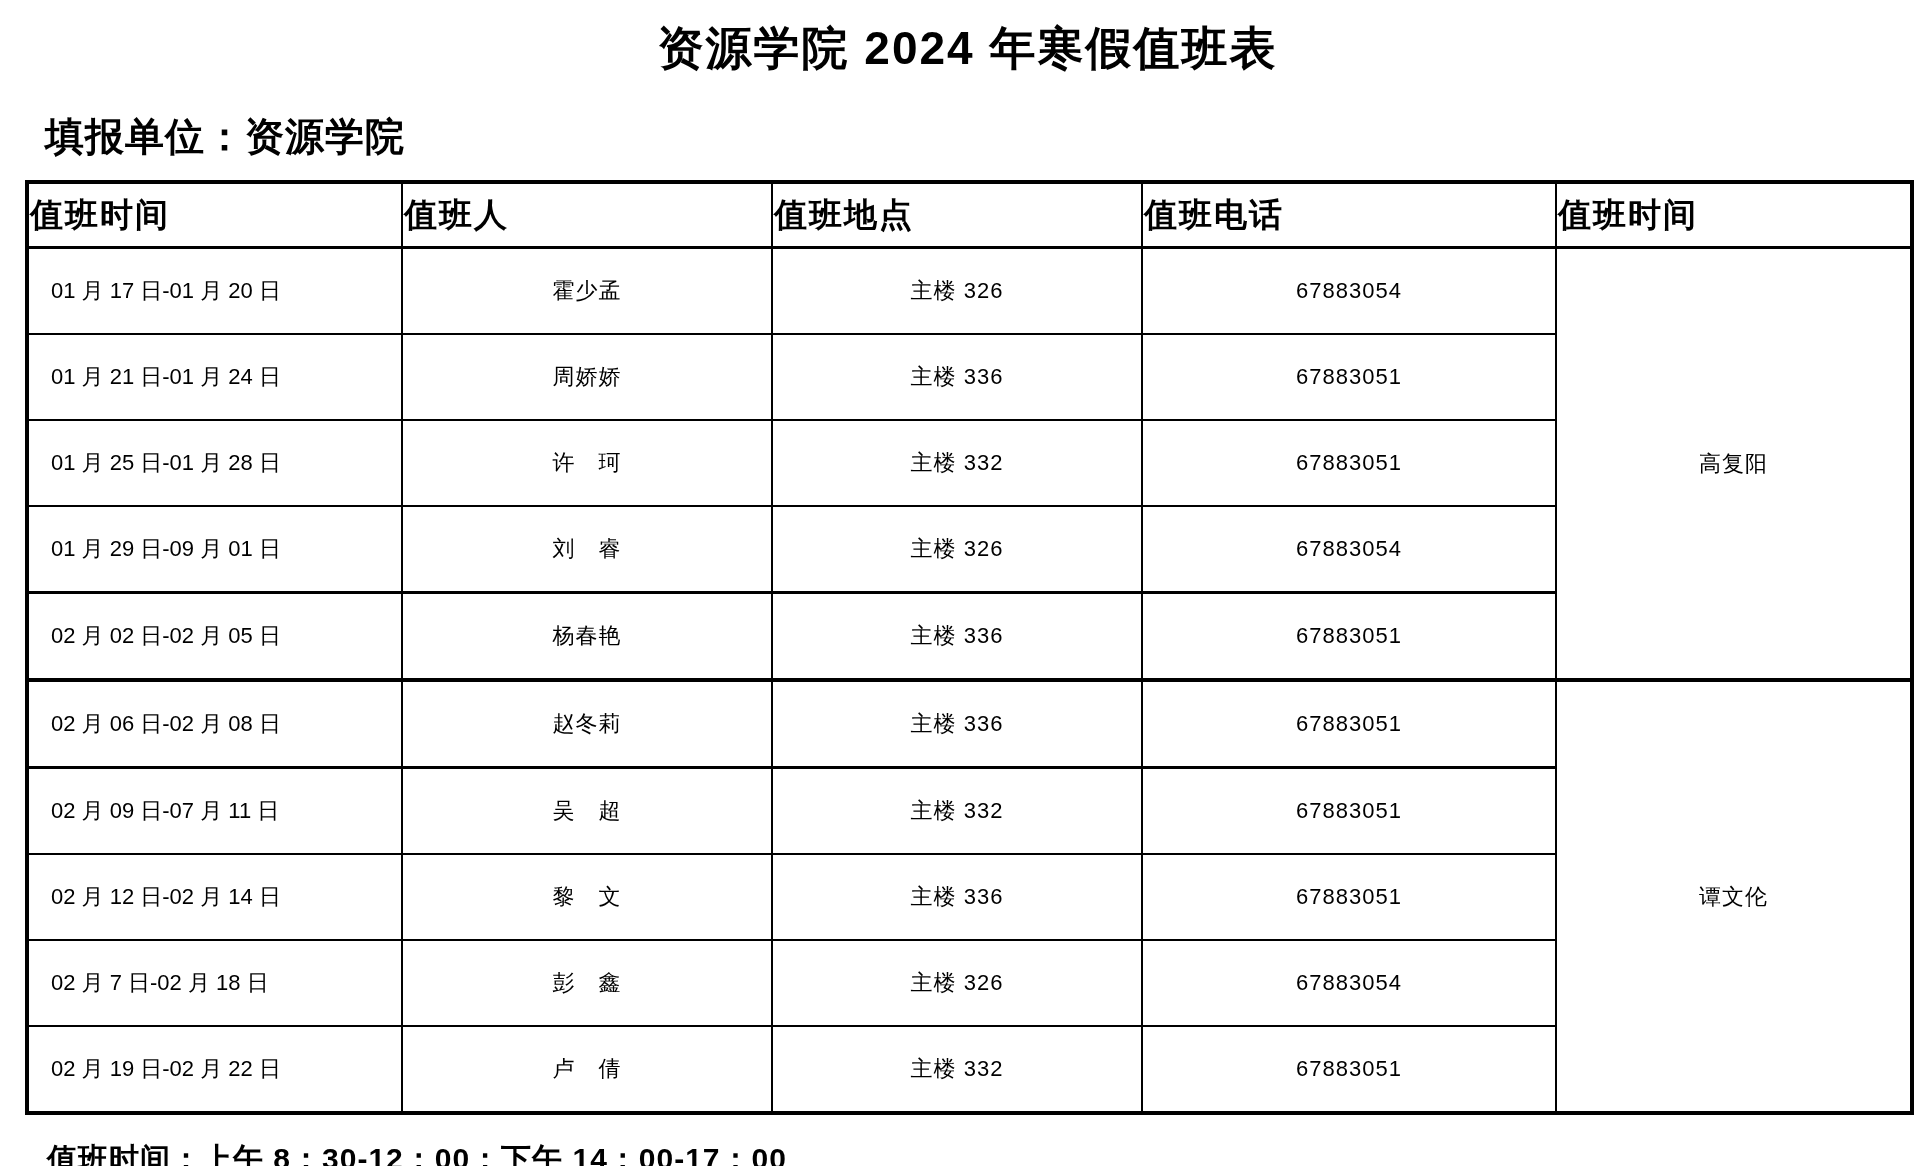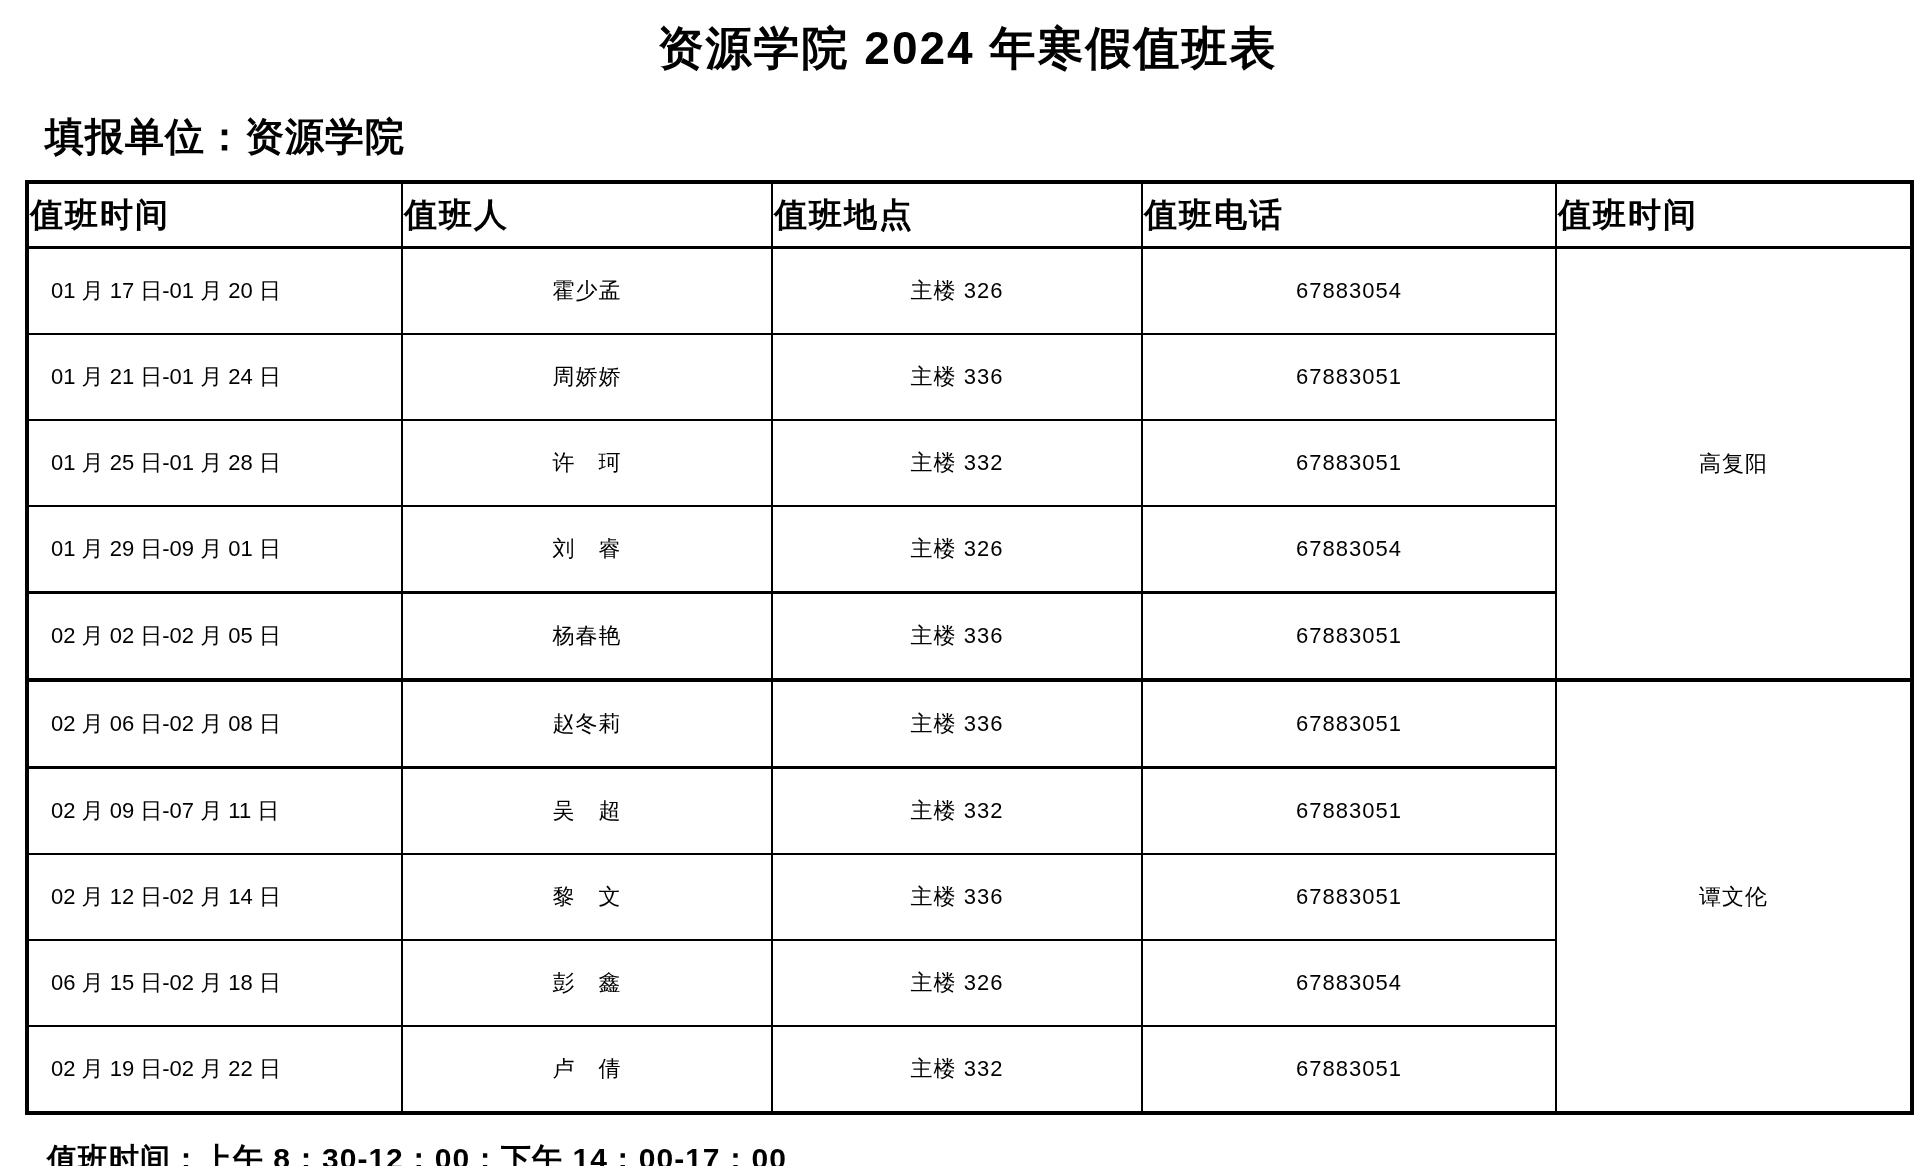--- a/index.html
+++ b/index.html
@@ -151,21 +151,21 @@
         <td>主楼 332</td>
         <td>67883051</td>
       </tr>
       <tr>
         <td class="date-cell">02 月 12 日-02 月 14 日</td>
         <td>黎　文</td>
         <td>主楼 336</td>
         <td>67883051</td>
       </tr>
       <tr>
-        <td class="date-cell">06 月 15 日-02 月 18 日</td>
+        <td class="date-cell">02 月 7 日-02 月 18 日</td>
         <td>彭　鑫</td>
         <td>主楼 326</td>
         <td>67883054</td>
       </tr>
       <tr>
         <td class="date-cell">02 月 19 日-02 月 22 日</td>
         <td>卢　倩</td>
         <td>主楼 332</td>
         <td>67883051</td>
       </tr>

